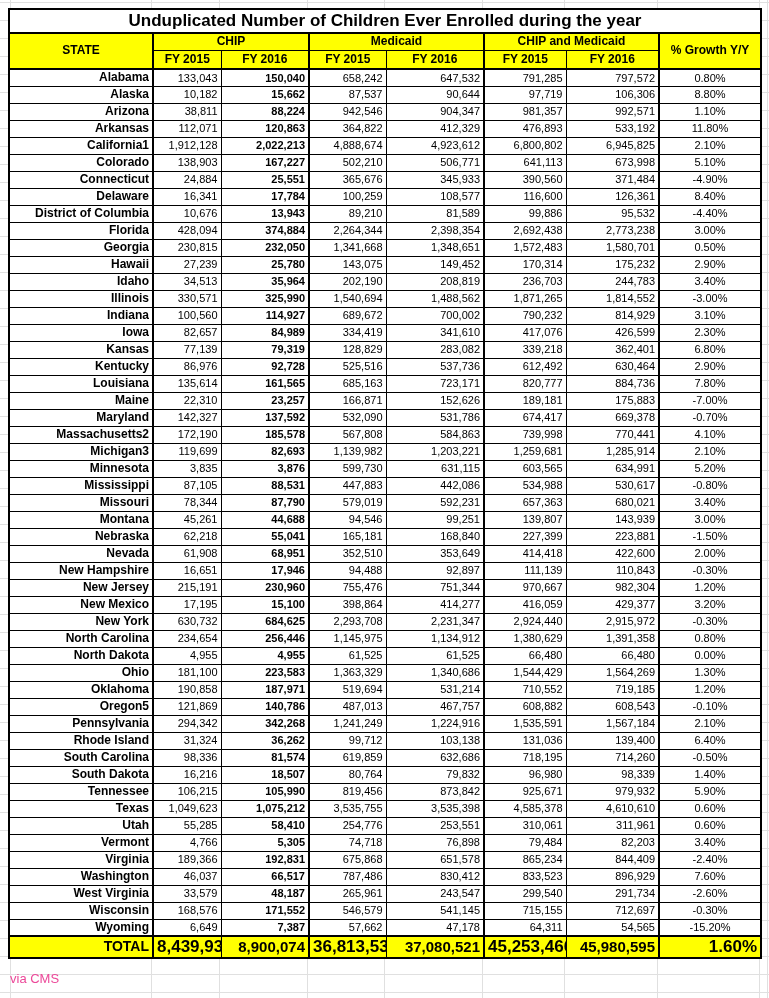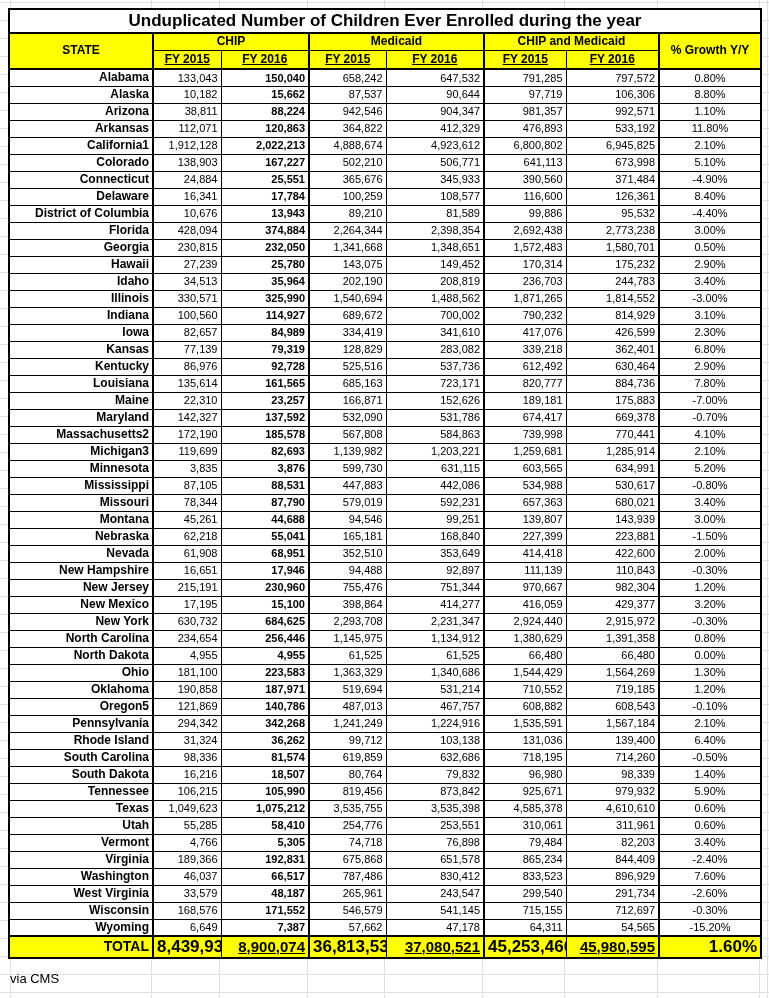--- a/index.html
+++ b/index.html
@@ -53,44 +53,44 @@
     height:22px;
     border:2px solid #000;
   }
   thead th{
     background:#ffff00;
     font-weight:bold;
     text-align:center;
     font-size:12px;
   }
   tr.group-hdr th{height:16px;}
-  tr.fy-hdr th{height:17px;text-decoration:underline;}
+  tr.fy-hdr th{height:17px;}
   thead tr.fy-hdr th, th.span2{border-bottom:2px solid #000;}
   tbody td{height:15px;}
   tbody tr{height:17px;}
   .c-state{font-weight:bold;text-align:right;font-size:12px;margin-left:12px;}
   .c-num{text-align:right;}
   .c-growth{text-align:center;}
   .bold{font-weight:bold;}
   
   .gsep{border-left:2px solid #000;}
   table{border:2px solid #000;}
   .total-row td{
     background:#ffff00;
     font-weight:bold;
     border-top:2px solid #000;
     border-bottom:2px solid #000;
     height:20px;
   }
   .total-row .t-label{font-size:14px;text-align:right;}
-  .total-row .t-big{font-size:15px;text-align:right;text-decoration:underline;}
+  .total-row .t-big{font-size:15px;text-align:right;}
   .total-row .t-small{font-size:17px;text-align:right;}
   .source-note{
     position:absolute;left:10px;top:971px;z-index:1;
-    font-size:13px;color:#000000;
+    font-size:13px;color:#ec4899;
   }
 </style>
 </head>
 <body>
 
 <div class="grid-bg"></div>
 
 <div class="sheet">
   <table>
     <colgroup>

